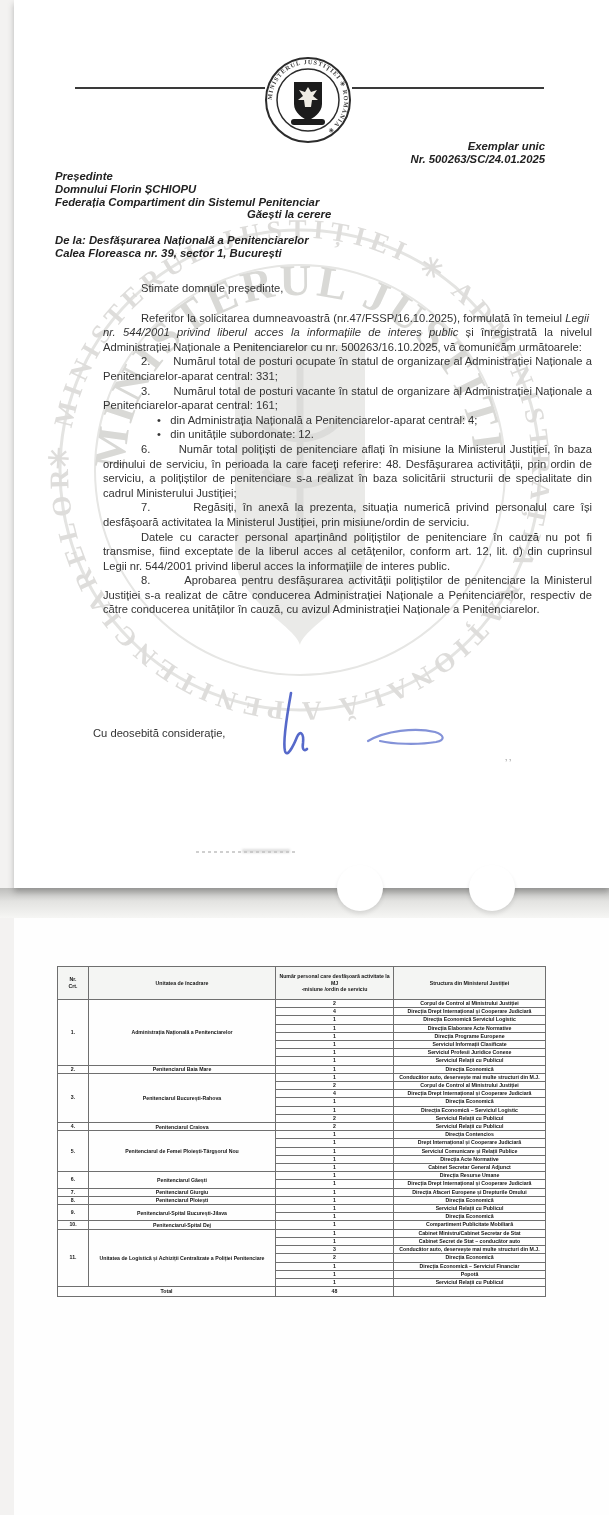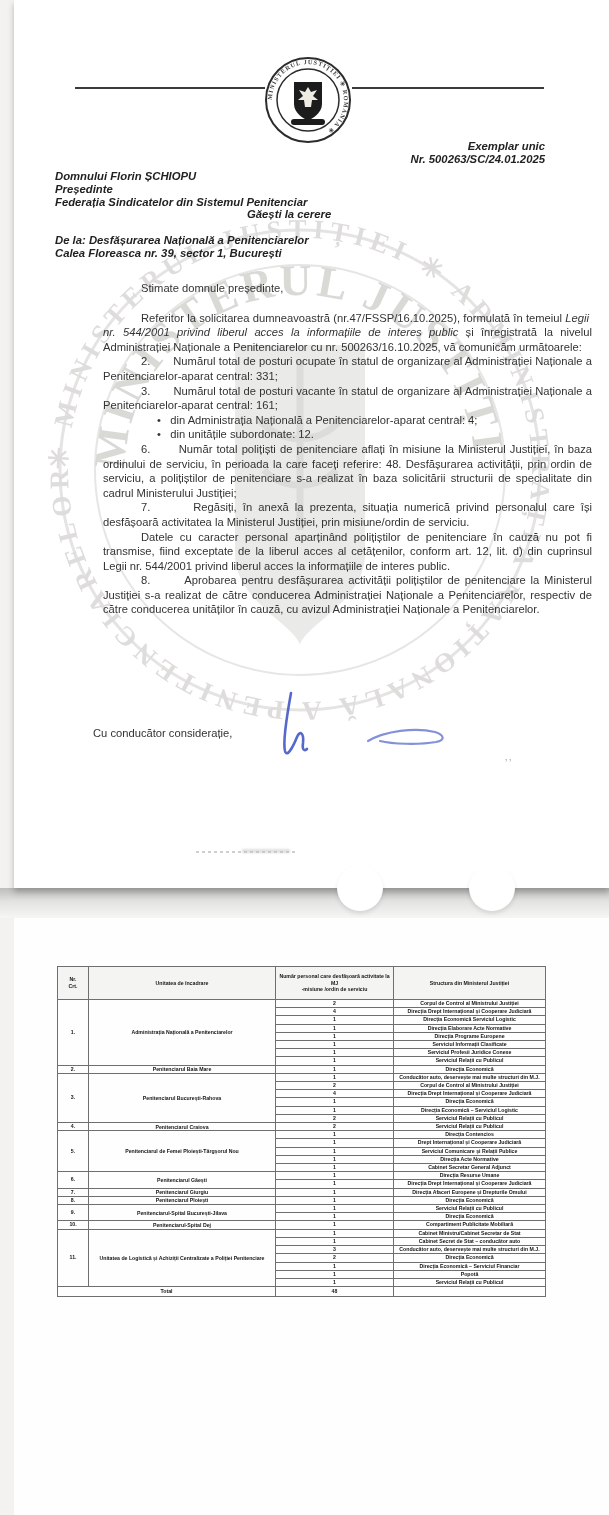--- a/index.html
+++ b/index.html
@@ -138,23 +138,23 @@
     <path d="M 44 31 l 3 5 l 6 -2 l -4 6 l 5 4 h -6 l -1 7 h -6 l -1 -7 h -6 l 5 -4 l -4 -6 l 6 2 z" fill="#efece4"></path>
     <rect x="27" y="63" width="34" height="6" rx="3" fill="#1c1c1c"></rect>
   </svg>
 
   <div id="right-block" class="z">
     <div>Exemplar unic</div>
     <div>Nr. 500263/SC/24.01.2025</div>
   </div>
 
   <div id="addr-block" class="z">
+    <div>Președinte</div>
     <div>Domnului Florin ȘCHIOPU</div>
-    <div>Președinte</div>
-    <div>Federația Sindicatelor din Sistemul Penitenciar</div>
+    <div>Federația Compartiment din Sistemul Penitenciar</div>
     <div class="answer-line">Găești la cerere</div>
   </div>
 
   <div id="from-block" class="z">
     <div>De la: Desfășurarea Națională a Penitenciarelor</div>
     <div>Calea Floreasca nr. 39, sector 1, București</div>
   </div>
 
   <div id="letter-body" class="z">
     <p id="salutation">Stimate domnule președinte,</p>
@@ -165,21 +165,21 @@
         <p class="p-bullet">•&nbsp;&nbsp;&nbsp;din Administrația Națională a Penitenciarelor-aparat central: 4;</p>
         <p class="p-bullet">•&nbsp;&nbsp;&nbsp;din unitățile subordonate: 12.</p>
         <p class="p-item">6.&nbsp;&nbsp;&nbsp;&nbsp;&nbsp;&nbsp;&nbsp;Număr total polițiști de penitenciare aflați în misiune la Ministerul Justiției, în baza ordinului de serviciu, în perioada la care faceți referire: 48. Desfășurarea activității, prin ordin de serviciu, a polițiștilor de penitenciare s-a realizat în baza solicitării structurii de specialitate din cadrul Ministerului Justiției;</p>
         <p class="p-item">7.&nbsp;&nbsp;&nbsp;&nbsp;&nbsp;&nbsp;&nbsp;Regăsiți, în anexă la prezenta, situația numerică privind personalul care își desfășoară activitatea la Ministerul Justiției, prin misiune/ordin de serviciu.</p>
         <p class="p-plain">Datele cu caracter personal aparținând polițiștilor de penitenciare în cauză nu pot fi transmise, fiind exceptate de la liberul acces al cetățenilor, conform art. 12, lit. d) din cuprinsul Legii nr. 544/2001 privind liberul acces la informațiile de interes public.</p>
         <p class="p-item">8.&nbsp;&nbsp;&nbsp;&nbsp;&nbsp;&nbsp;&nbsp;Aprobarea pentru desfășurarea activității polițiștilor de penitenciare la Ministerul Justiției s-a realizat de către conducerea Administrației Naționale a Penitenciarelor, respectiv de către conducerea unităților în cauză, cu avizul Administrației Naționale a Penitenciarelor.</p>
       </div>
   </div>
 
   <div id="closing-block" class="z">
-    <div id="closing-line">Cu conducător considerație,</div>
+    <div id="closing-line">Cu deosebită considerație,</div>
     <div id="stray-marks">’’</div>
   </div>
 
   <svg id="signature-svg" width="230" height="100" viewBox="0 0 230 100">
     <path d="M 51 18 C 47 40 43 68 45 76 C 47 83 53 72 57 62 C 60 55 64 58 63 68 C 62 74 64 77 67 74" fill="none" stroke="#4459c4" stroke-width="2.6" stroke-linecap="round" opacity=".9"></path>
     <path d="M 128 66 C 145 56 175 52 195 57 C 204 60 206 65 196 67 C 178 70 152 69 140 66" fill="none" stroke="#5a6ecb" stroke-width="2.2" stroke-linecap="round" opacity=".75"></path>
   </svg>
 
   <div id="faded-artifact"></div>
 </div>

